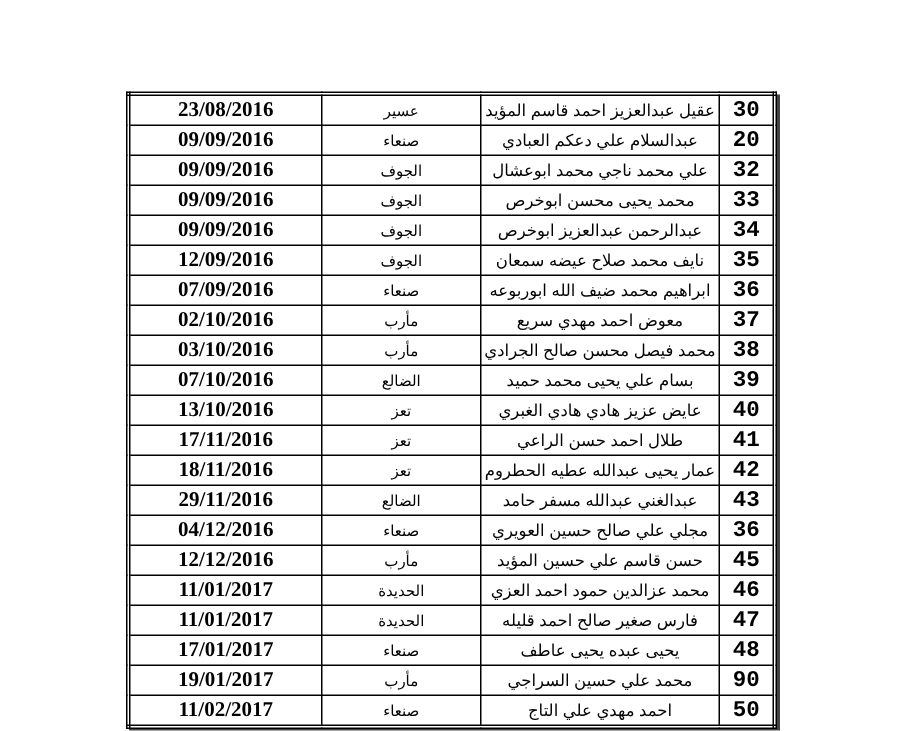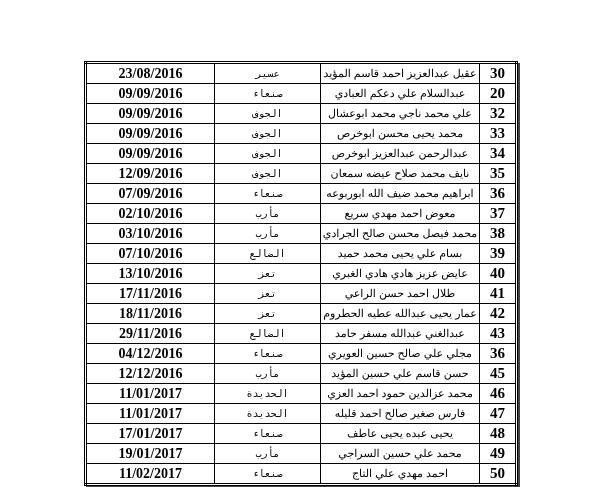--- a/index.html
+++ b/index.html
@@ -15,23 +15,23 @@
       direction: rtl;
     }
     .doc-table td {
       border: 1px solid #000;
       height: 19px;
       padding: 0;
       text-align: center;
       vertical-align: middle;
       color: #000;
     }
-    .c-num { width: 35px; font-family: Liberation Serif, serif; font-weight: bold; font-size: 15px; }
+    .c-num { width: 35px; font-family: Liberation Mono, monospace; font-weight: bold; font-size: 15px; }
     .c-name { width: 158px; font-family: Liberation Sans, sans-serif; font-size: 11px; }
-    .c-region { width: 105px; font-family: Liberation Mono, monospace; font-size: 10px; }
+    .c-region { width: 105px; font-family: Liberation Serif, serif; font-size: 10px; }
     .c-date { width: 127px; font-family: "Liberation Serif", serif; font-weight: bold; font-size: 14px; direction: ltr; margin-top: 13px; }
   </style>
 </head>
 <body>
 
 <table class="doc-table">
   <tbody id="tbody">
       <tr>
         <td class="c-num">30</td>
         <td class="c-name">عقيل عبدالعزيز احمد قاسم المؤيد</td>
@@ -140,21 +140,21 @@
         <td class="c-region">الحديدة</td>
         <td class="c-date">11/01/2017</td>
       </tr>
       <tr>
         <td class="c-num">48</td>
         <td class="c-name">يحيى عبده يحيى عاطف</td>
         <td class="c-region">صنعاء</td>
         <td class="c-date">17/01/2017</td>
       </tr>
       <tr>
-        <td class="c-num">49</td>
+        <td class="c-num">90</td>
         <td class="c-name">محمد علي حسين السراجي</td>
         <td class="c-region">مأرب</td>
         <td class="c-date">19/01/2017</td>
       </tr>
       <tr>
         <td class="c-num">50</td>
         <td class="c-name">احمد مهدي علي التاج</td>
         <td class="c-region">صنعاء</td>
         <td class="c-date">11/02/2017</td>
       </tr>

